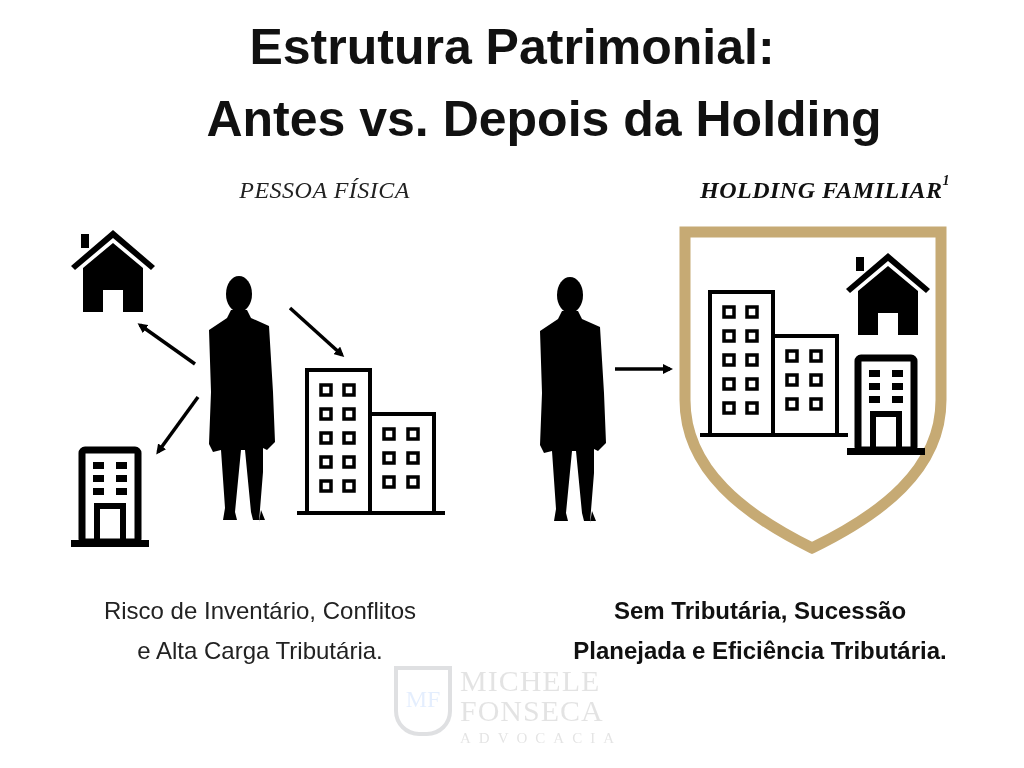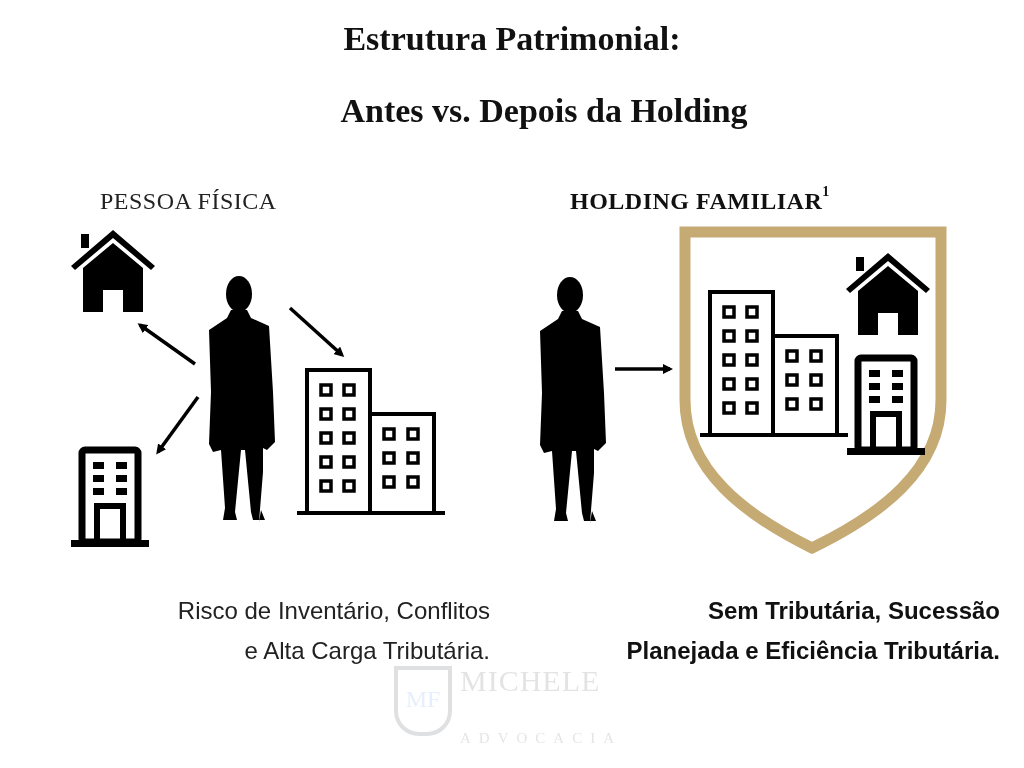--- a/index.html
+++ b/index.html
@@ -2,38 +2,38 @@
 <html><head>
 <meta charset="utf-8">
 <style>
   html, body { margin: 0; padding: 0; }
   body {
     width: 1024px; height: 768px; background: #ffffff; position: relative; overflow: hidden;
     font-family: "Liberation Sans", "DejaVu Sans", sans-serif; color: #111;
   }
   .title {
     position: absolute; left: 0; width: 1024px; text-align: center;
-    font-family: Liberation Serif, serif; font-weight: bold; color: #111;
-    font-size: 34px; line-height: 1;
+    font-family: Liberation Sans, sans-serif; font-weight: bold; color: #111;
+    font-size: 50px; line-height: 1;
   }
   #t1 { top: 22px; }
   #t2 { top: 94px; padding-left: 32px; }
   .col-head {
-    position: absolute; top: 188px; font-family: "Liberation Serif", "DejaVu Serif", serif;
-    font-size: 24px; letter-spacing: 0.5px; color: #222; text-align: left;
+    position: absolute; top: 177px; font-family: "Liberation Serif", "DejaVu Serif", serif;
+    font-size: 24px; letter-spacing: 0.5px; color: #222; text-align: right; font-style: italic;
   }
   #head-left { left: 100px; width: 310px; font-weight: normal; }
   #head-right { left: 570px; width: 380px; font-weight: bold; color: #111; }
   #head-right sup { font-size: 14px; position: relative; top: -4px; }
   .caption {
     position: absolute; top: 591px; text-align: center; font-size: 24px; line-height: 40px; color: #222;
   }
   #cap-left { left: 30px; width: 460px; }
   #cap-right { left: 520px; width: 480px; font-weight: bold; color: #111; }
-  .cap-line { display: block; text-align: right; }
+  .cap-line { display: block; }
   svg.scene { position: absolute; left: 0; top: 0; }
   .watermark {
     position: absolute; left: 388px; top: 662px; width: 240px; height: 90px; opacity: 0.13;
   }
   .wm-text {
     position: absolute; left: 72px; font-family: "Liberation Serif", "DejaVu Serif", serif; color: #333;
   }
   #wm1 { top: 2px; font-size: 30px; letter-spacing: 1px; }
   #wm2 { top: 32px; font-size: 30px; letter-spacing: 1px; }
   #wm3 { top: 68px; font-size: 15px; letter-spacing: 8px; }
@@ -131,14 +131,15 @@
   <span class="cap-line">e Alta Carga Tributária.</span>
 </div>
 <div id="cap-right" class="caption">
   <span class="cap-line">Sem Tributária, Sucessão</span>
   <span class="cap-line">Planejada e Eficiência Tributária.</span>
 </div>
 
 <div class="watermark">
   <div class="wm-mono">MF</div>
   <div id="wm1" class="wm-text">MICHELE</div>
+  <div id="wm2" class="wm-text">FONSECA</div>
   <div id="wm3" class="wm-text">ADVOCACIA</div>
 </div>
 
 </body></html>

